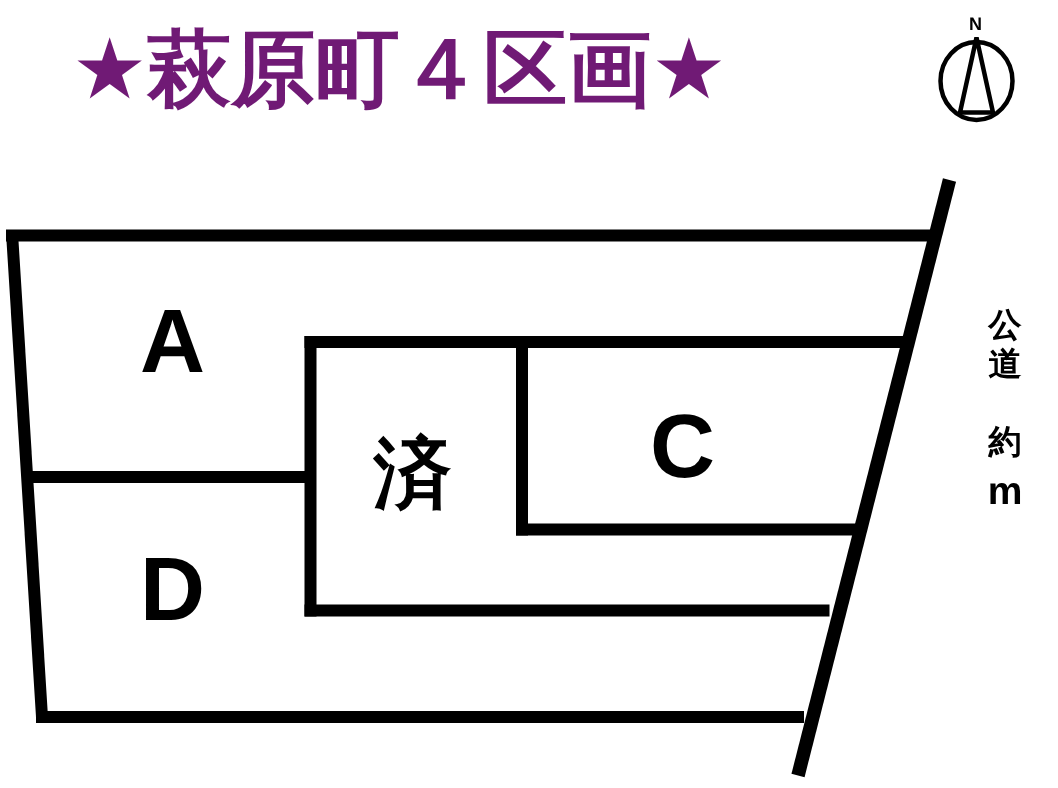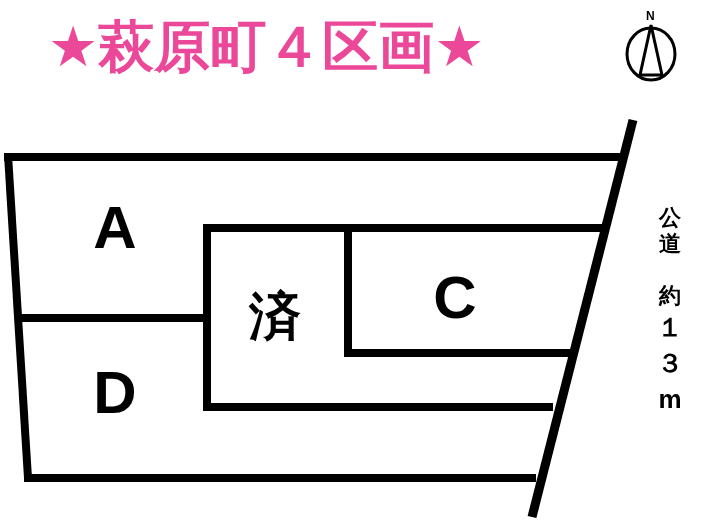--- a/index.html
+++ b/index.html
@@ -1,20 +1,20 @@
 <!DOCTYPE html>
 <html><head>
   <meta charset="utf-8">
   <style>
     html, body { margin: 0; padding: 0; background: #ffffff; }
     body { width: 705px; height: 525px; position: relative; overflow: hidden; font-family: "DejaVu Sans", sans-serif; }
     .title {
       position: absolute; left: 48px; top: 12px; width: 540px; height: 70px;
       font-family: "DejaVu Sans", sans-serif; font-weight: bold; font-size: 56px;
-      line-height: 70px; color: #ec4899; letter-spacing: 0px; white-space: nowrap;
+      line-height: 70px; color: #701a75; letter-spacing: 0px; white-space: nowrap;
     }
     svg.plan { position: absolute; left: 0; top: 0; }
     .lot-label { position: absolute; font-family: "Liberation Sans", sans-serif; font-weight: bold; color: #000; text-align: center; }
     .lotA { left: 80px; top: 195px; width: 70px; font-size: 60px; line-height: 66px; }
     .lotD { left: 80px; top: 360px; width: 70px; font-size: 60px; line-height: 66px; }
     .lotC { left: 420px; top: 265px; width: 70px; font-size: 60px; line-height: 66px; }
     .lotSold { left: 235px; top: 285px; width: 80px; font-family: "DejaVu Sans", sans-serif; font-size: 52px; line-height: 62px; }
     .road {
       position: absolute; left: 645px; top: 205px; width: 50px; text-align: center;
       font-family: "DejaVu Sans", sans-serif; font-weight: bold; color: #000;
@@ -66,15 +66,14 @@
 <div class="lot-label lotA">A</div>
 <div class="lot-label lotSold">済</div>
 <div class="lot-label lotC">C</div>
 <div class="lot-label lotD">D</div>
 
 <div class="road">
   <span class="v">公</span>
   <span class="v">道</span>
   <div class="gap"></div>
   <span class="v">約</span>
-  <span class="n">１３</span>
   <span class="n">m</span>
 </div>
 
 </body></html>

